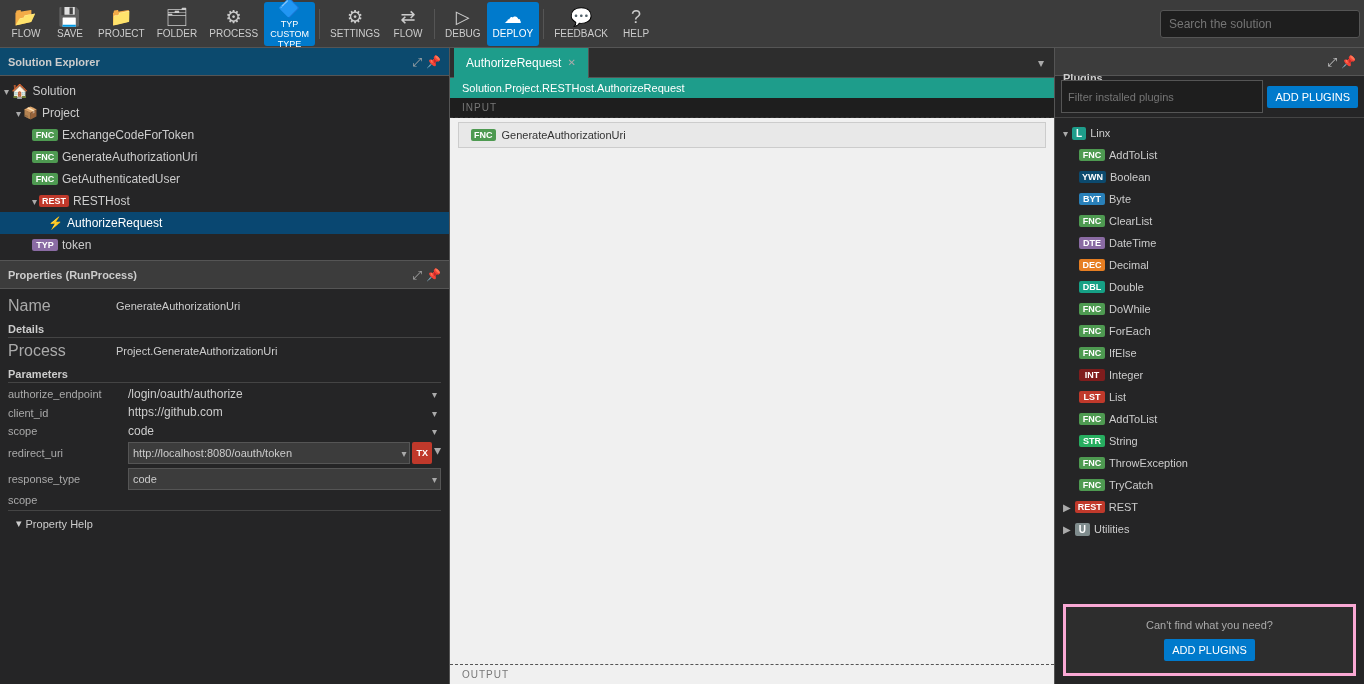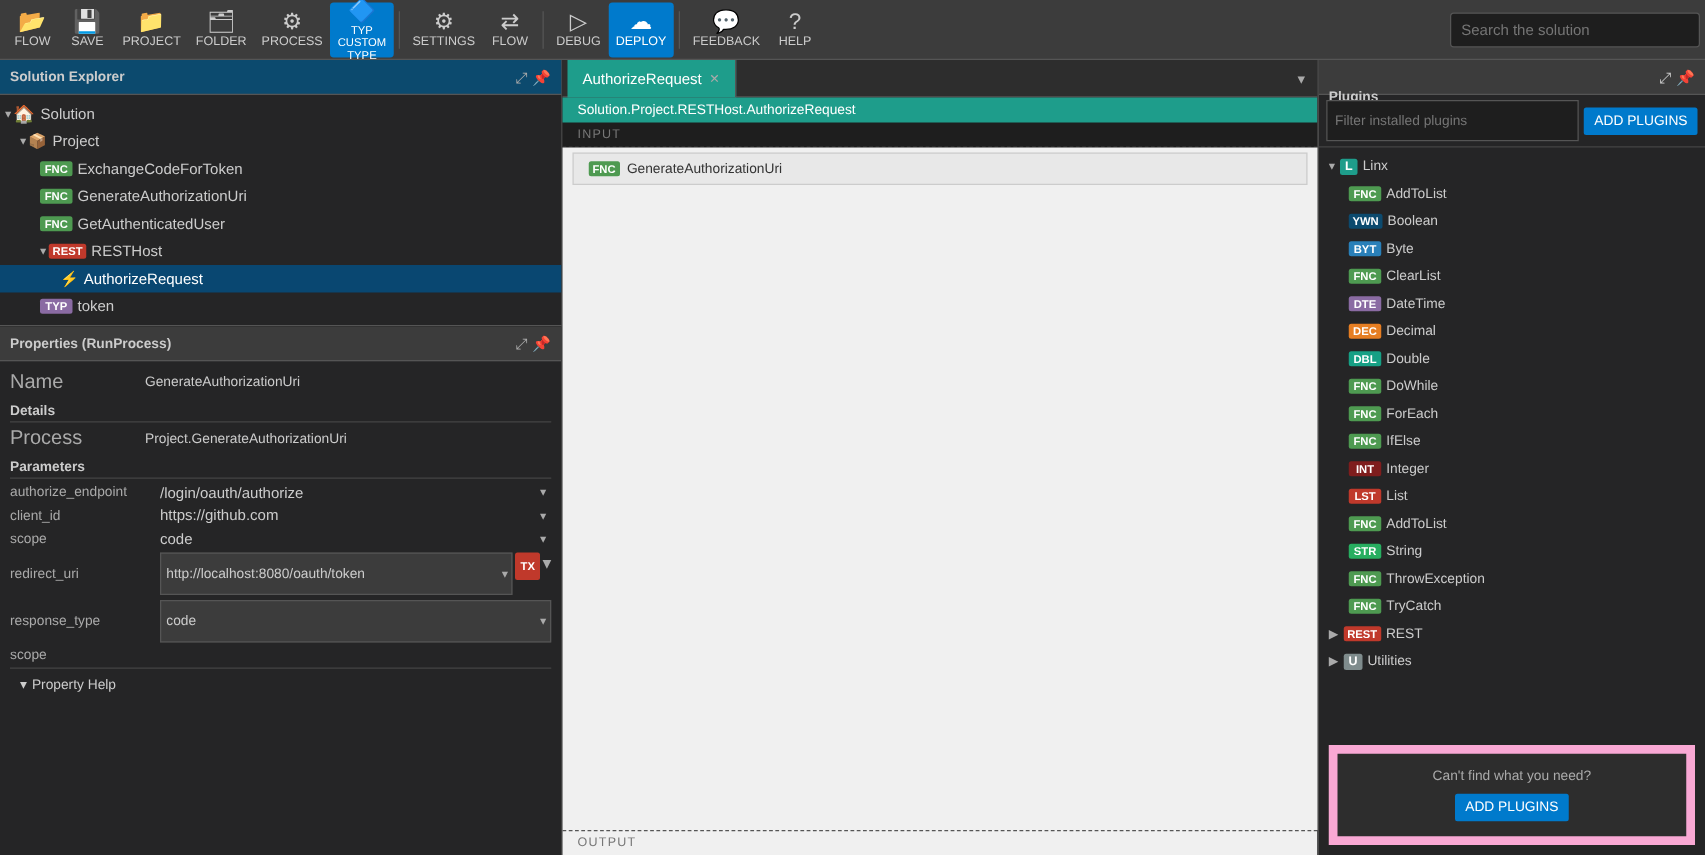--- a/index.html
+++ b/index.html
@@ -68,21 +68,21 @@
     .props-header { background: #3c3c3c; height: 28px; display: flex; align-items: center; padding: 0 8px; justify-content: space-between; border-bottom: 1px solid #555; }
     .props-title { font-size: 11px; font-weight: bold; color: #ccc; }
     .props-body { padding: 8px; }
     .prop-row { display: flex; align-items: center; margin-bottom: 6px; }
     .prop-label { width: 108px; color: #aaa; font-size: 16px; flex-shrink: 0; }
     .prop-value { flex: 1; color: #ccc; font-size: 11px; }
     .prop-section { font-weight: bold; color: #ccc; font-size: 11px; margin: 8px 0 4px; border-bottom: 1px solid #444; padding-bottom: 2px; }
     .prop-input-row { display: flex; align-items: center; margin-bottom: 4px; }
     .prop-input-label { width: 120px; color: #aaa; font-size: 11px; flex-shrink: 0; }
     .prop-select-wrap { flex: 1; position: relative; }
-    .prop-select-wrap select { width: 100%; background: #3c3c3c; border: 1px solid #555; color: #ccc; font-size: 11px; height: 34px; padding: 0 20px 0 4px; appearance: none; outline: none; }
+    .prop-select-wrap select { width: 100%; background: #3c3c3c; border: 1px solid #555; color: #ccc; font-size: 11px; height: 22px; padding: 0 20px 0 4px; appearance: none; outline: none; }
     .prop-select-wrap::after { content: '▾'; position: absolute; right: 4px; top: 50%; transform: translateY(-50%); color: #aaa; pointer-events: none; font-size: 10px; }
     .prop-select-with-tx { display: flex; gap: 2px; flex: 1; }
     .tx-badge { background: #c0392b; color: #fff; font-size: 9px; font-weight: bold; padding: 1px 4px; border-radius: 2px; height: 22px; display: flex; align-items: center; }
     .property-help { border-top: 1px solid #444; padding: 6px 8px; }
     .property-help-label { font-size: 11px; color: #ccc; cursor: pointer; display: flex; align-items: center; gap: 4px; }
 
     
     #center-panel { flex: 1; display: flex; flex-direction: column; background: #1e1e1e; }
     .tabs-bar {
       display: flex; align-items: center; background: #2d2d2d;
@@ -135,21 +135,21 @@
     .p-ywn { background: #0c4a6e; color: #fff; }
     .p-byt { background: #2980b9; color: #fff; }
     .p-dte { background: #8a6ba3; color: #fff; }
     .p-dec { background: #e67e22; color: #fff; }
     .p-dbl { background: #16a085; color: #fff; }
     .p-int { background: #7f1d1d; color: #fff; }
     .p-lst { background: #c0392b; color: #fff; }
     .p-str { background: #27ae60; color: #fff; }
     .p-rest { background: #c0392b; color: #fff; }
     .plugin-name { font-size: 11px; color: #ccc; }
-    .cant-find-box { background: #2d2d2d; border: 7px solid #f9a8d4; margin: 8px; padding: 12px; text-align: center; }
+    .cant-find-box { background: #2d2d2d; border: 3px solid #f9a8d4; margin: 8px; padding: 12px; text-align: center; }
     .cant-find-text { font-size: 11px; color: #aaa; margin-bottom: 8px; }
     .section-expand { margin-right: 4px; font-size: 10px; color: #aaa; cursor: pointer; }
   </style>
 </head>
 <body>
 
 <div id="toolbar">
   <div class="toolbar-btn">
     <span class="icon">📂</span>
     <span>FLOW</span>

